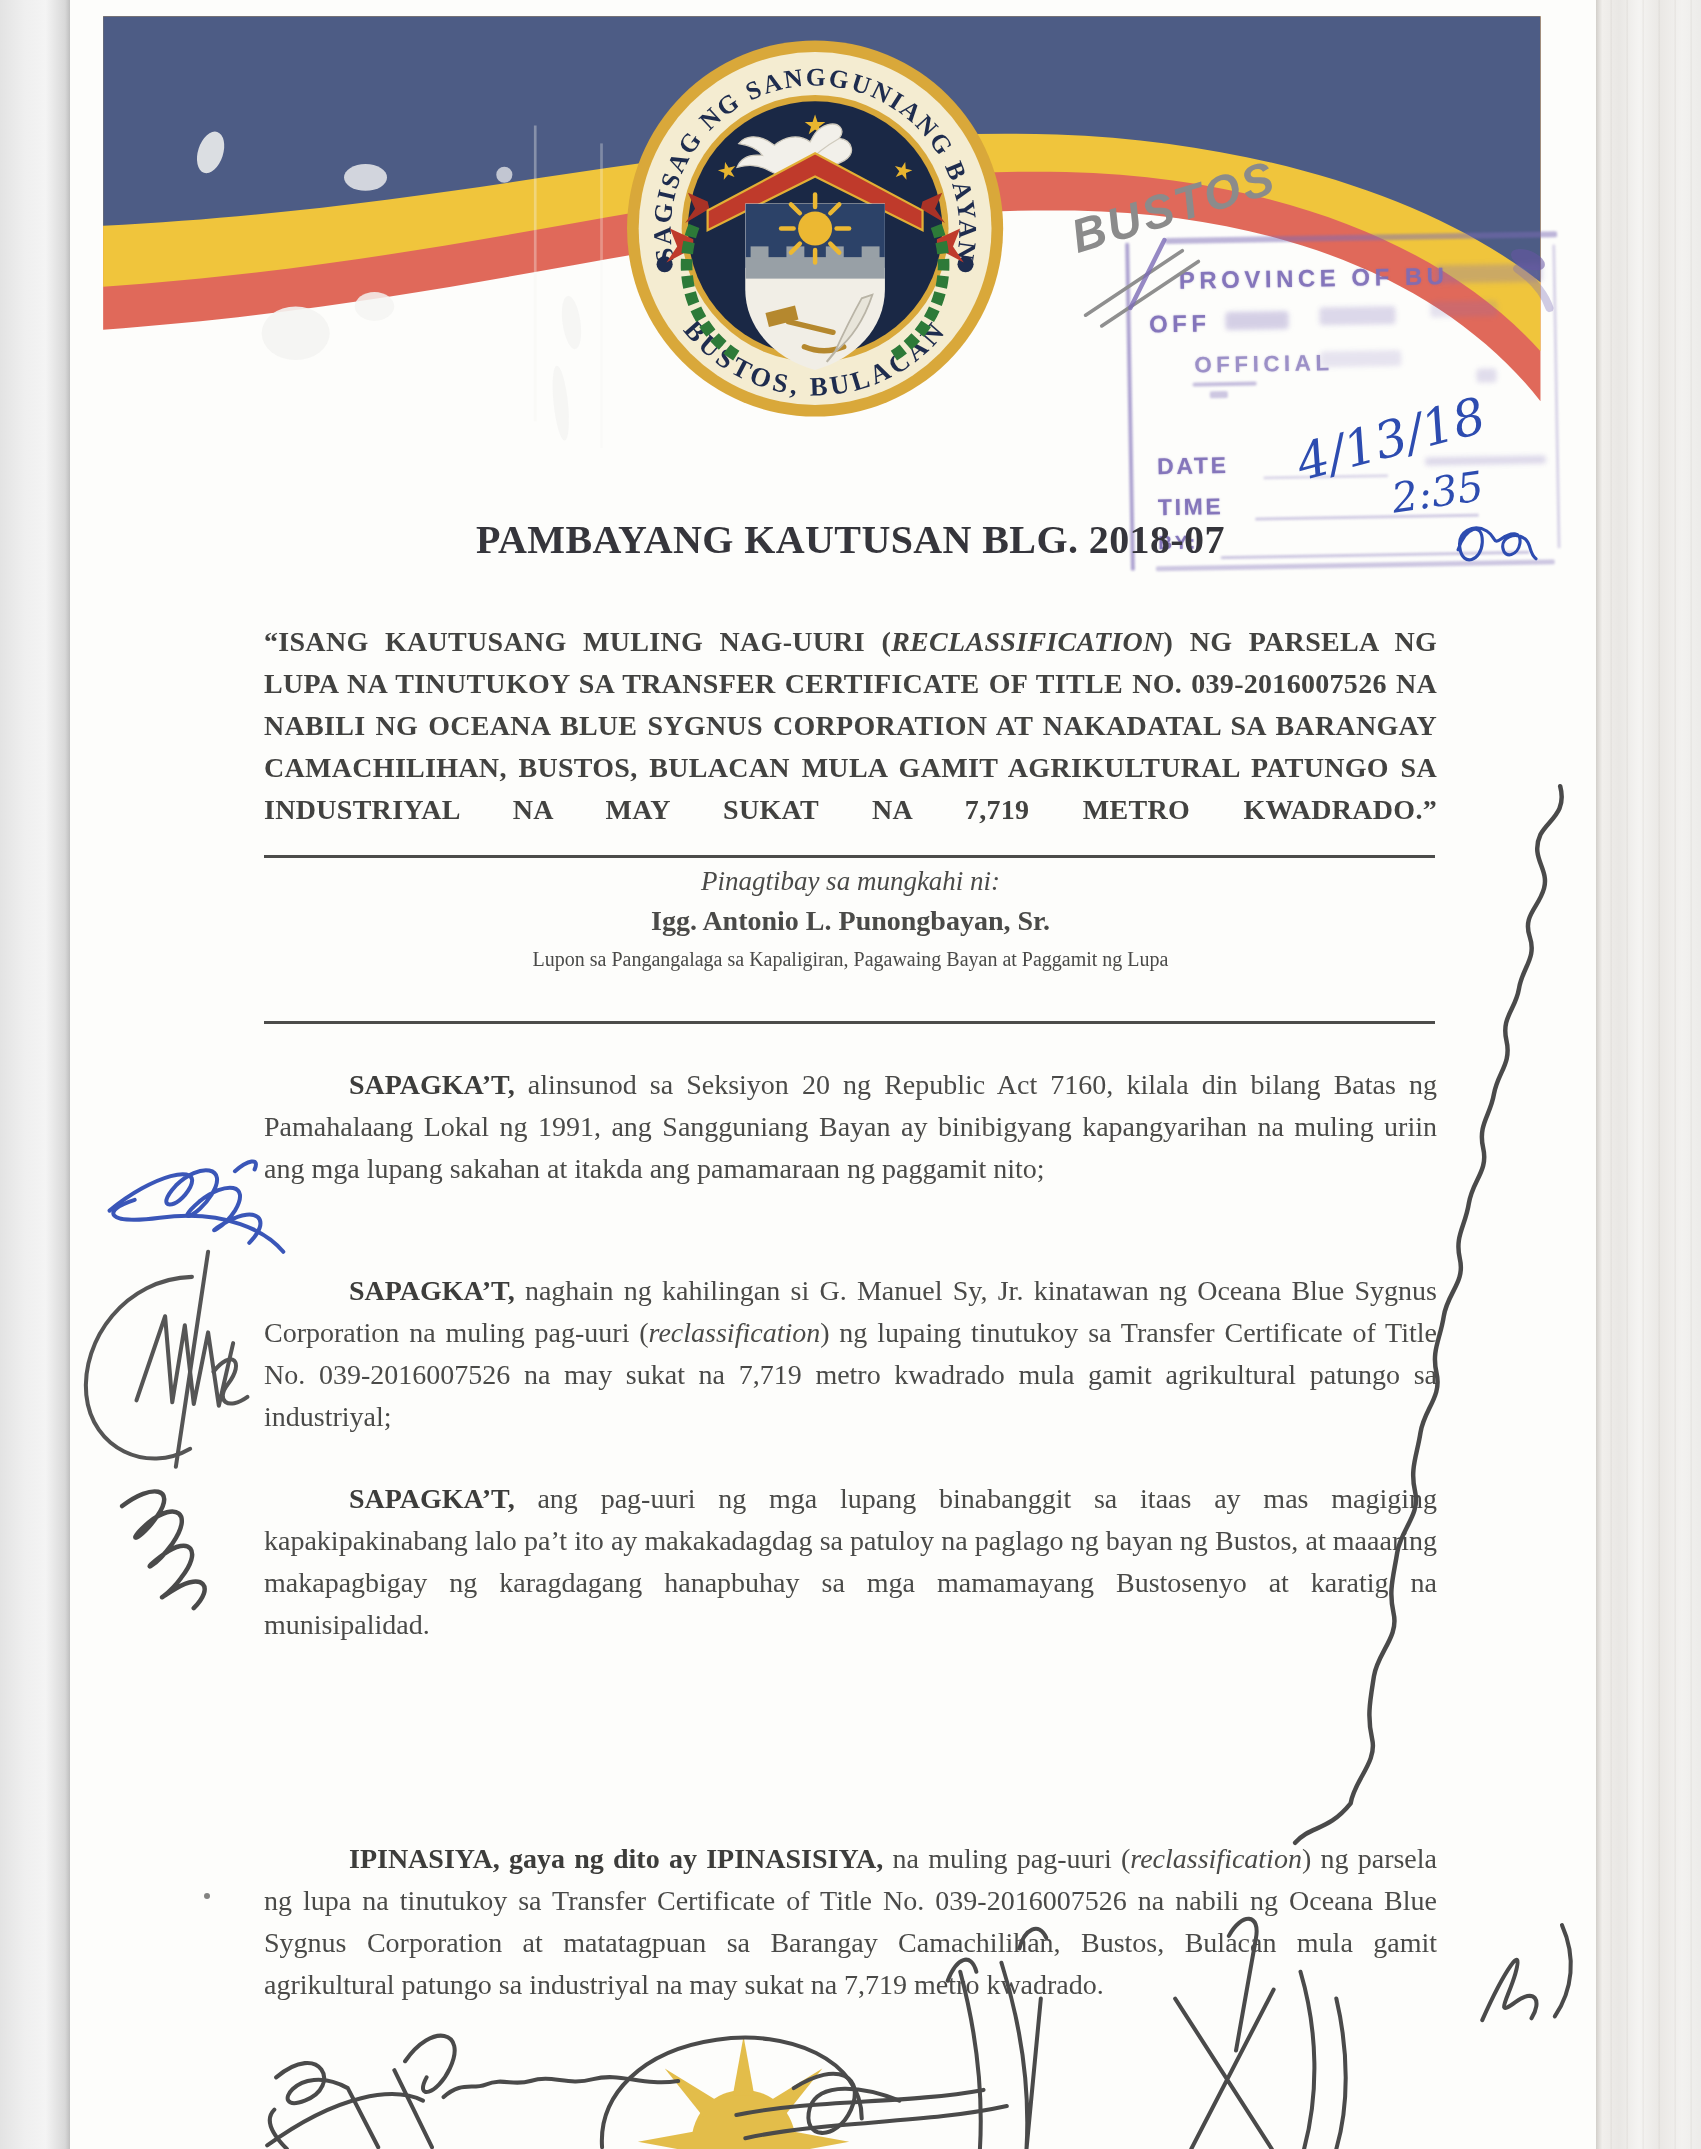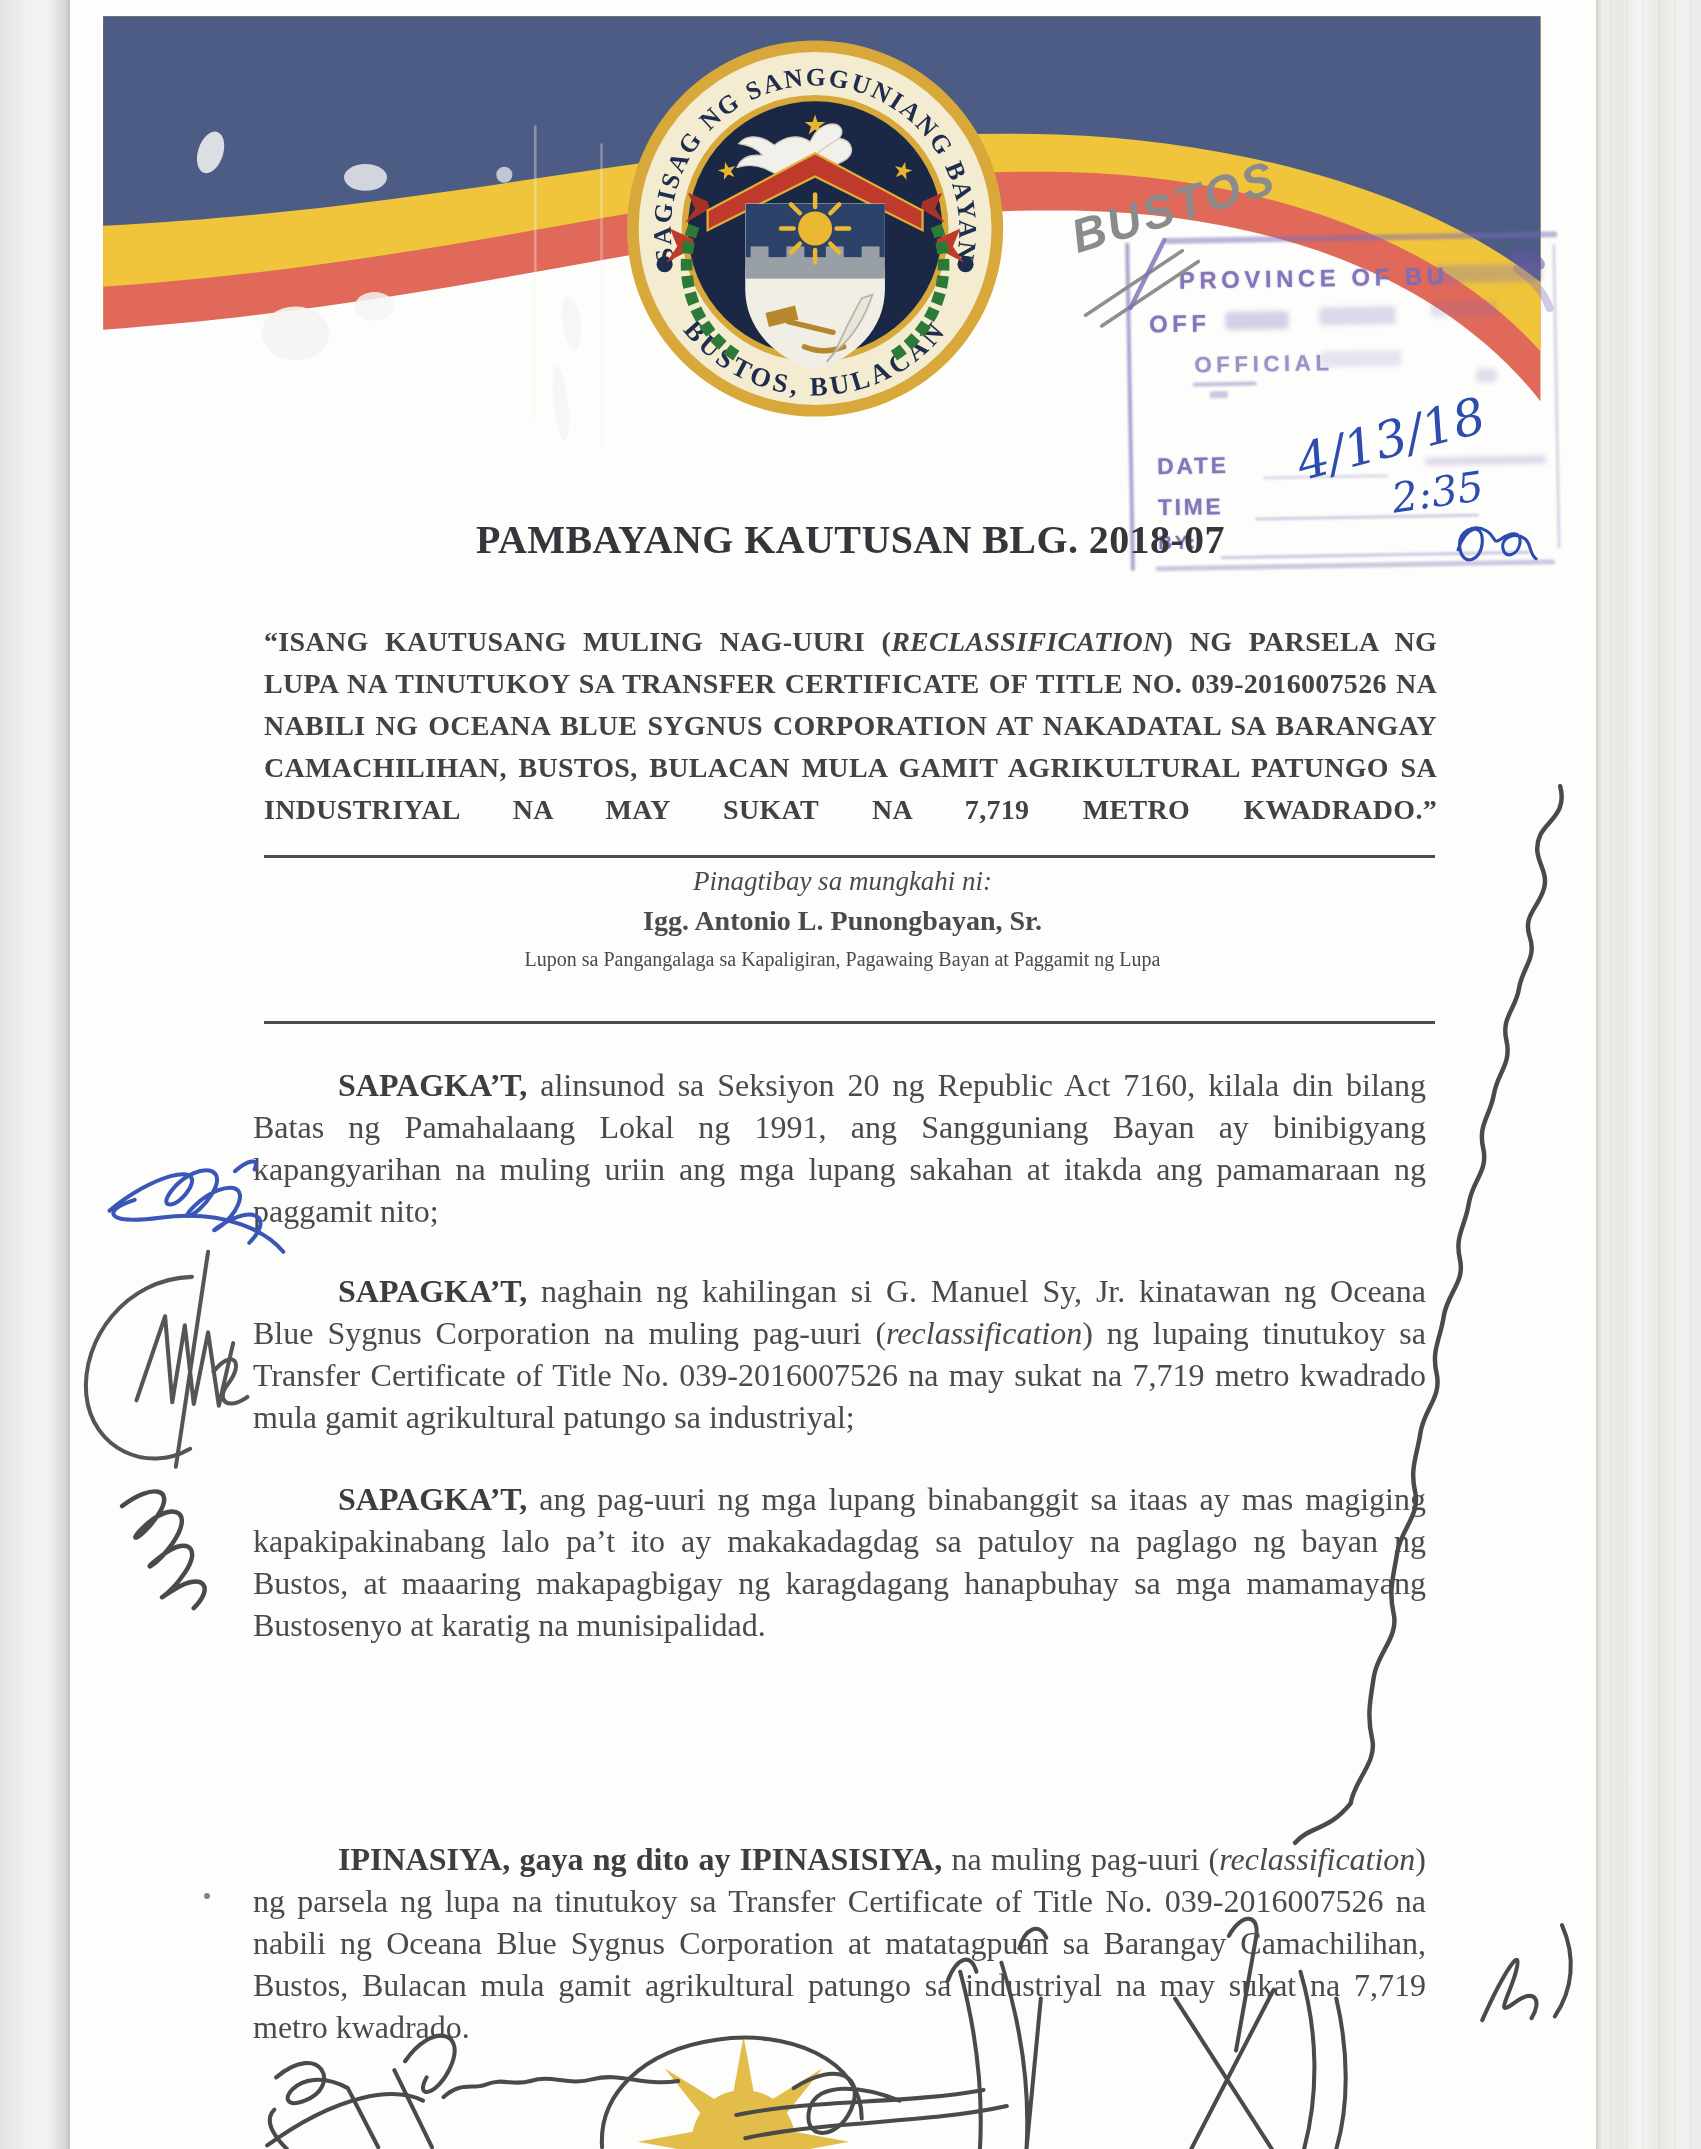--- a/index.html
+++ b/index.html
@@ -13,26 +13,26 @@
   .edge-right:after{content:"";position:absolute;inset:0;
     background:repeating-linear-gradient(90deg,transparent 0,transparent 14.3px,rgba(150,140,130,.18) 15px,transparent 16px);}
   .sheet{position:absolute;left:70px;top:0;width:1526px;height:2149px;background:#fdfdfb;}
   .hdr-svg{position:absolute;left:70px;top:0;}
   
   .doc-title{position:absolute;left:264px;top:516px;width:1173px;text-align:center;
     font-size:40px;font-weight:bold;color:#35353b;letter-spacing:0.4px;}
   .heading{position:absolute;left:264px;top:621px;width:1173px;font-size:28px;line-height:42px;
     font-weight:bold;color:#424240;text-align:justify;text-align-last:justify;letter-spacing:0.3px;}
   .rule{position:absolute;left:264px;width:1171px;height:2.7px;background:#4c4c4a;}
-  .adoption{position:absolute;left:256px;top:862px;width:1173px;text-align:center;color:#4a4a48;}
+  .adoption{position:absolute;left:264px;top:862px;width:1173px;text-align:center;color:#4a4a48;}
   .adoption .l1{font-style:italic;font-size:27px;line-height:39px;}
   .adoption .l2{font-weight:bold;font-size:28px;line-height:39px;}
   .adoption .l3{font-size:28px;line-height:39px;}
   .adoption .l4{font-size:20px;line-height:39px;}
-  .para{position:absolute;left:253px;width:1173px;font-size:32px;line-height:42px;
+  .para{position:absolute;left:264px;width:1173px;font-size:28px;line-height:42px;
     color:#4a4a48;text-align:justify;text-align-last:left;text-indent:85px;}
   .para .b{font-weight:bold;color:#3d3d3b;}
   .para .i,.heading .i{font-style:italic;}
   .margin-dot{position:absolute;left:204px;top:1893px;width:6.3px;height:6.3px;border-radius:50%;
     background:#5a5a58;opacity:.75;}
   
   .stamp{position:absolute;left:1128px;top:235px;width:431px;height:336px;
     transform:rotate(-1deg);font-family:"Liberation Sans",sans-serif;color:rgba(124,108,182,.88);}
   .stamp .bar{position:absolute;background:rgba(124,108,182,.62);filter:blur(0.9px);border-radius:1.8px;}
   .stamp .smudge{position:absolute;background:rgba(124,108,182,.32);filter:blur(2.7px);border-radius:3.6px;}

